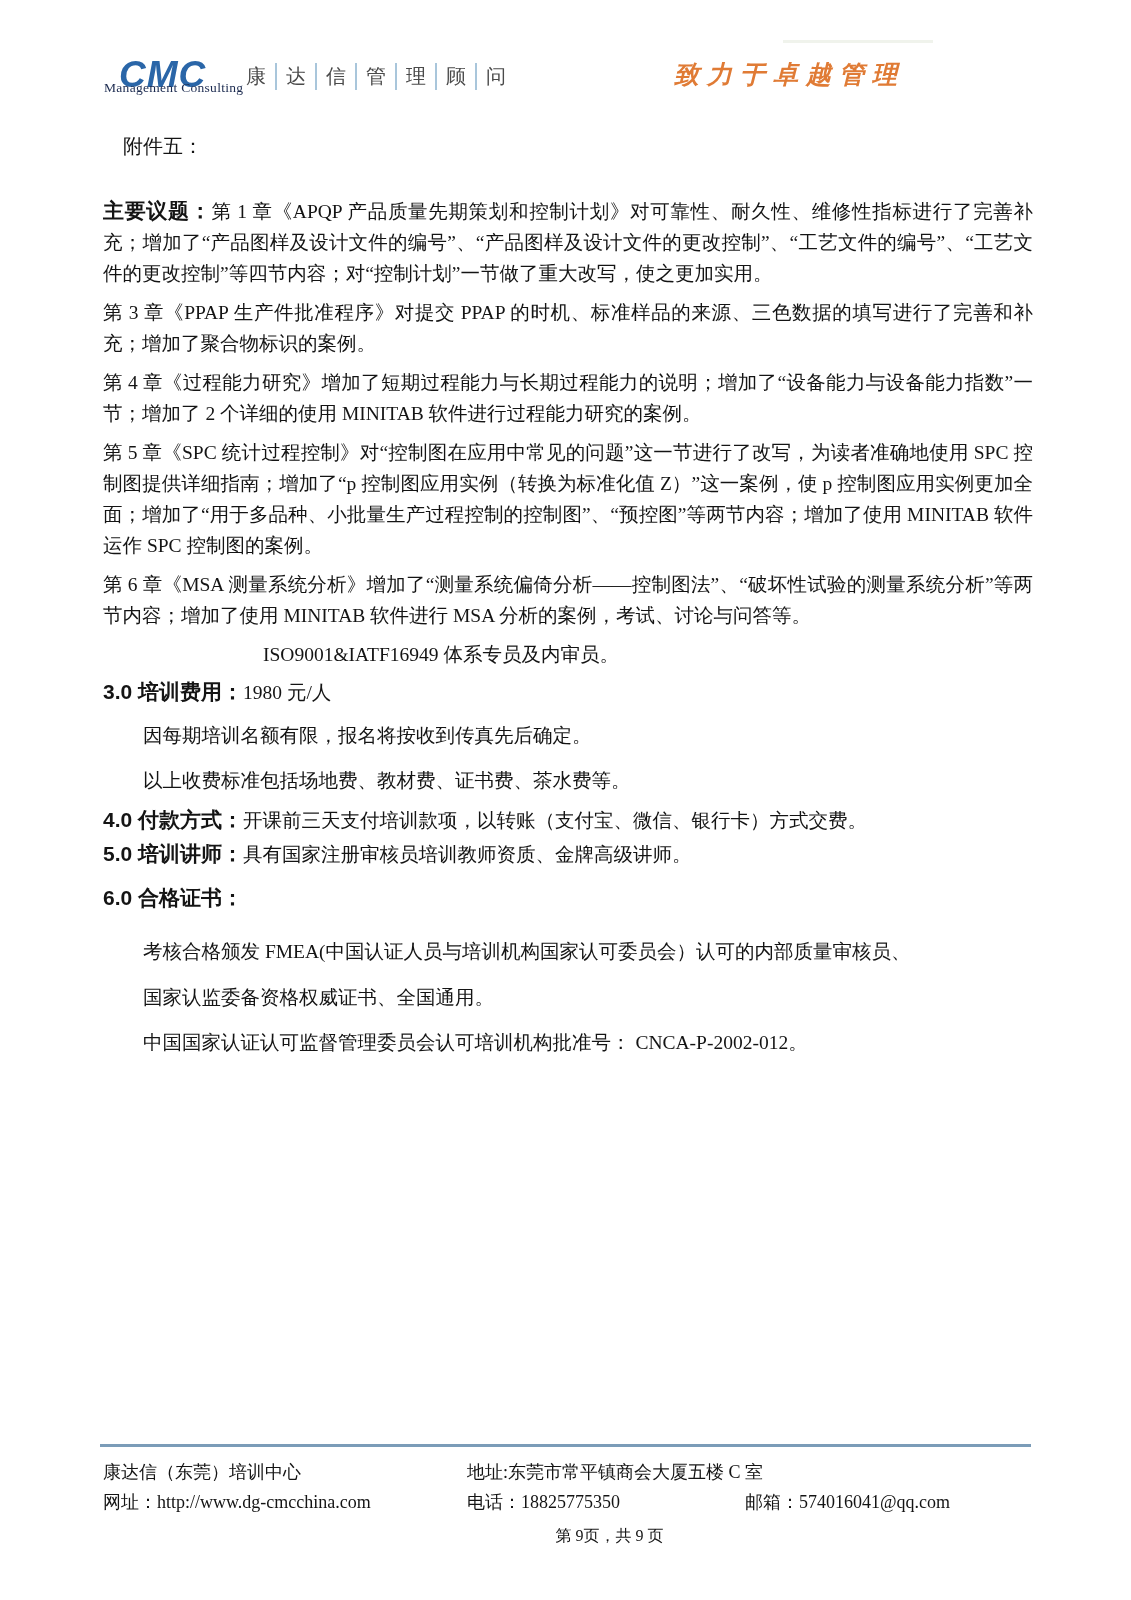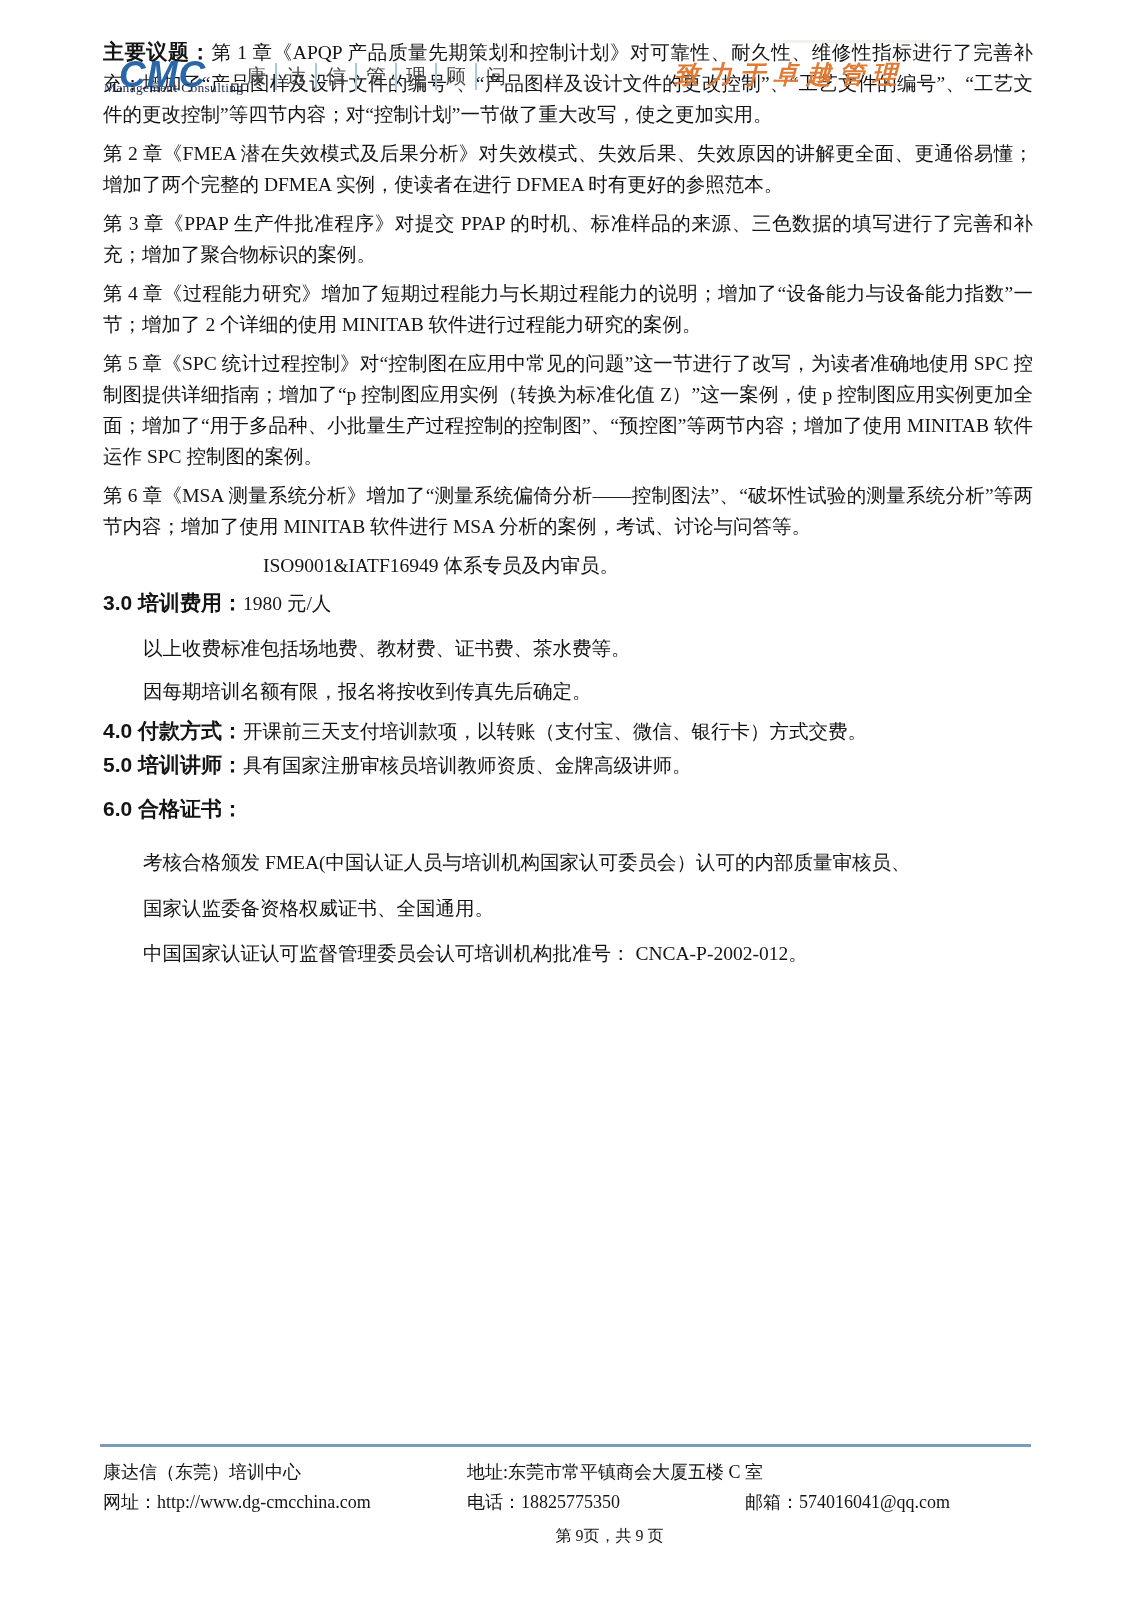--- a/index.html
+++ b/index.html
@@ -103,37 +103,37 @@
       <span class="brand-char">理</span>
       <span class="brand-sep"></span>
       <span class="brand-char">顾</span>
       <span class="brand-sep"></span>
       <span class="brand-char">问</span>
     </div>
     <div class="faint-rule"></div>
     <div class="slogan">致力于卓越管理</div>
   </div>
 
+  <div class="attachment">附件五：</div>
 
   <div class="content">
 
     <p class="para"><span class="lead">主要议题：</span><span>第 1 章《APQP 产品质量先期策划和控制计划》对可靠性、耐久性、维修性指标进行了完善补充；增加了“产品图样及设计文件的编号”、“产品图样及设计文件的更改控制”、“工艺文件的编号”、“工艺文件的更改控制”等四节内容；对“控制计划”一节做了重大改写，使之更加实用。</span></p>
 
-    <p class="para">第 2 章《FMEA 潜在失效模式及后果分析》对失效模式、失效后果、失效原因的讲解更全面、更通俗易懂；增加了两个完整的 DFMEA 实例，使读者在进行 DFMEA 时有更好的参照范本。</p>
     <p class="para">第 3 章《PPAP 生产件批准程序》对提交 PPAP 的时机、标准样品的来源、三色数据的填写进行了完善和补充；增加了聚合物标识的案例。</p>
     <p class="para">第 4 章《过程能力研究》增加了短期过程能力与长期过程能力的说明；增加了“设备能力与设备能力指数”一节；增加了 2 个详细的使用 MINITAB 软件进行过程能力研究的案例。</p>
     <p class="para">第 5 章《SPC 统计过程控制》对“控制图在应用中常见的问题”这一节进行了改写，为读者准确地使用 SPC 控制图提供详细指南；增加了“p 控制图应用实例（转换为标准化值 Z）”这一案例，使 p 控制图应用实例更加全面；增加了“用于多品种、小批量生产过程控制的控制图”、“预控图”等两节内容；增加了使用 MINITAB 软件运作 SPC 控制图的案例。</p>
     <p class="para">第 6 章《MSA 测量系统分析》增加了“测量系统偏倚分析——控制图法”、“破坏性试验的测量系统分析”等两节内容；增加了使用 MINITAB 软件进行 MSA 分析的案例，考试、讨论与问答等。</p>
 
 
     <p class="sec s2b">ISO9001&amp;IATF16949 体系专员及内审员。</p>
 
     <p class="sec s3"><span class="lead">3.0 培训费用：</span><span>1980 元/人</span></p>
+    <p class="sec note n2">因每期培训名额有限，报名将按收到传真先后确定。</p>
     <p class="sec note n1">以上收费标准包括场地费、教材费、证书费、茶水费等。</p>
-    <p class="sec note n2">因每期培训名额有限，报名将按收到传真先后确定。</p>
 
     <p class="sec s4"><span class="lead">4.0 付款方式：</span><span>开课前三天支付培训款项，以转账（支付宝、微信、银行卡）方式交费。</span></p>
 
     <p class="sec s5"><span class="lead">5.0 培训讲师：</span><span>具有国家注册审核员培训教师资质、金牌高级讲师。</span></p>
 
     <p class="sec s6"><span class="lead">6.0 合格证书：</span></p>
     <p class="sec cert c1">考核合格颁发 FMEA(中国认证人员与培训机构国家认可委员会）认可的内部质量审核员、</p>
     <p class="sec cert c2">国家认监委备资格权威证书、全国通用。</p>
     <p class="sec cert c3">中国国家认证认可监督管理委员会认可培训机构批准号：  CNCA-P-2002-012。</p>
   </div>

